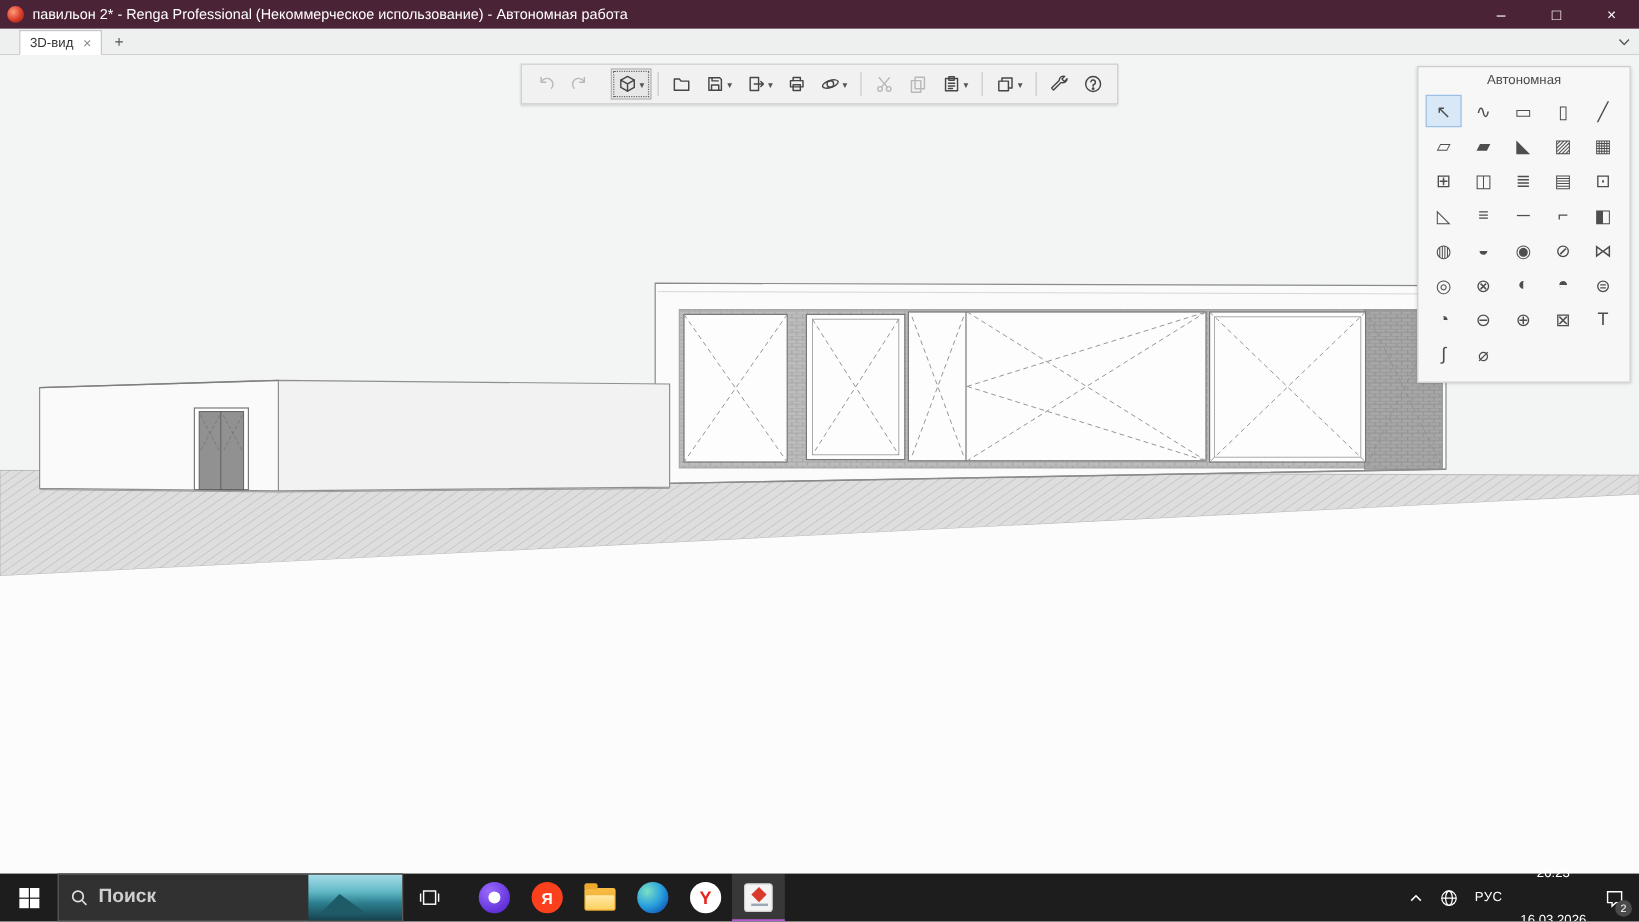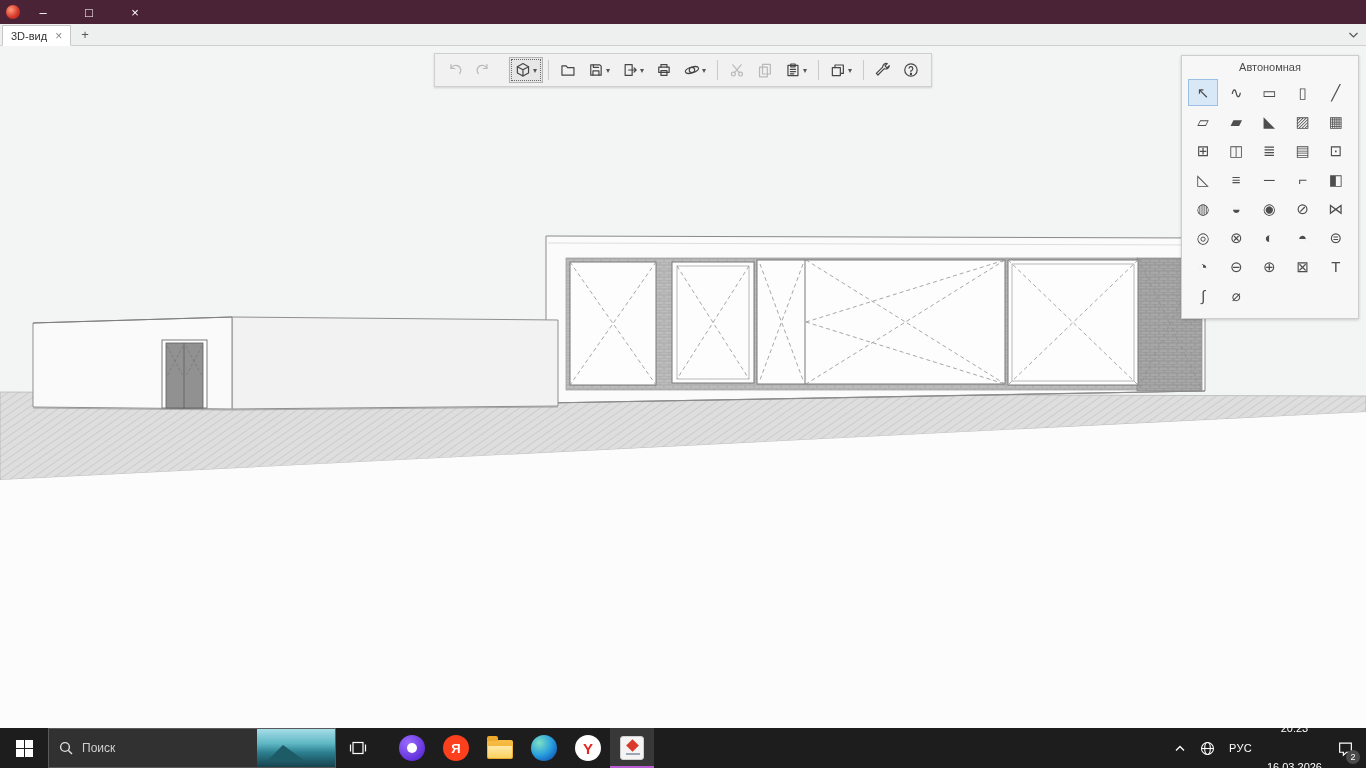--- a/index.html
+++ b/index.html
@@ -12,21 +12,21 @@
   .renga-logo{width:14px;height:14px;margin-left:6px;border-radius:50%;flex:0 0 auto;
     background:radial-gradient(circle at 35% 35%, #ff9b7a, #d93a2b 55%, #8f1f12);}
   .tb-title{font-size:12px;margin-left:7px;flex:1;white-space:nowrap;overflow:hidden;}
   .win-controls{display:flex;height:24px;}
   .win-btn{width:46px;height:24px;border:none;background:transparent;color:#fff;font-size:13px;
     display:flex;align-items:center;justify-content:center;line-height:1;}
 
   
   .tabbar{position:absolute;top:24px;left:0;right:0;height:22px;background:#eef0f0;
     border-bottom:1px solid #d0d0d0;display:flex;align-items:flex-end;}
-  .tab{height:21px;margin-left:2px;margin-bottom:-1px;background:#fff;border:1px solid #c7c7c7;border-bottom:1px solid #fff;
+  .tab{height:21px;margin-left:16px;margin-bottom:-1px;background:#fff;border:1px solid #c7c7c7;border-bottom:1px solid #fff;
     display:flex;align-items:center;gap:8px;padding:0 8px;font-size:11px;color:#333;}
   .tab-close{color:#8a8a8a;font-size:12px;line-height:1;}
   .newtab{width:20px;height:18px;margin-left:4px;margin-bottom:2px;background:transparent;border:none;
     color:#555;font-size:13px;display:flex;align-items:center;justify-content:center;}
   .tab-menu{margin-left:auto;margin-right:8px;align-self:center;display:flex;}
 
   
   .canvas{position:absolute;top:46px;left:0;width:1366px;height:682px;background:#f3f4f4;}
   .scene{position:absolute;inset:0;display:block;}
 
@@ -49,21 +49,21 @@
   .tool-cell{width:30px;height:27px;display:flex;align-items:center;justify-content:center;
     font-size:15px;color:#4e4e4e;background:transparent;border:1px solid transparent;}
   .tool-cell.selected{background:#d9e8f7;border-color:#9cc0e4;}
 
   
   .taskbar{position:absolute;bottom:0;left:0;right:0;height:40px;background:#1d1d1d;
     display:flex;align-items:stretch;color:#fff;}
   .start{width:48px;border:none;background:transparent;display:flex;align-items:center;justify-content:center;}
   .search{width:288px;background:#313131;border:1px solid #5a5a5a;display:flex;align-items:center;position:relative;}
   .search-ic{margin-left:10px;display:flex;}
-  .search-text{color:#cfcfcf;font-size:12px;margin-left:9px;flex:1;}
+  .search-text{color:#cfcfcf;font-size:16px;margin-left:9px;flex:1;font-weight:bold;}
   .widget-thumb{position:absolute;right:0;top:0;width:78px;height:38px;
     background:linear-gradient(180deg,#a6dde9 0%,#5fb7c4 38%,#2c7f8f 62%,#17424e 100%);}
   .widget-thumb::after{content:"";position:absolute;left:10px;bottom:6px;width:0;height:0;
     border-left:16px solid transparent;border-right:22px solid transparent;border-bottom:16px solid #1d5b66;}
   .app{width:44px;border:none;background:transparent;display:flex;align-items:center;justify-content:center;position:relative;}
   .app.active{background:rgba(255,255,255,.12);box-shadow:inset 0 -2px 0 #b95cd4;}
   .ic-alice{width:26px;height:26px;border-radius:50%;position:relative;
     background:radial-gradient(circle at 35% 30%, #9a6bff, #5f2fd8 75%);}
   .ic-alice i{position:absolute;left:8px;top:8px;width:10px;height:10px;border-radius:50%;background:#fff;}
   .ic-ya{width:26px;height:26px;border-radius:50%;background:#fc3f1d;color:#fff;font-weight:bold;
@@ -90,20 +90,21 @@
     color:#fff;font-size:9px;display:flex;align-items:center;justify-content:center;padding:0 3px;}
   .show-desktop{width:5px;border-left:1px solid #3a3a3a;background:transparent;border-top:none;border-right:none;border-bottom:none;}
 </style>
 </head>
 <body>
 
 <div class="screen">
 
   <div class="titlebar">
     <span class="renga-logo"></span>
+    <span class="tb-title">павильон 2* - Renga Professional (Некоммерческое использование) - Автономная работа</span>
     <div class="win-controls">
         <button class="win-btn">–</button>
         <button class="win-btn">□</button>
         <button class="win-btn">×</button>
       </div>
   </div>
 
   <div class="tabbar">
     <div class="tab">
       <span>3D-вид</span>

